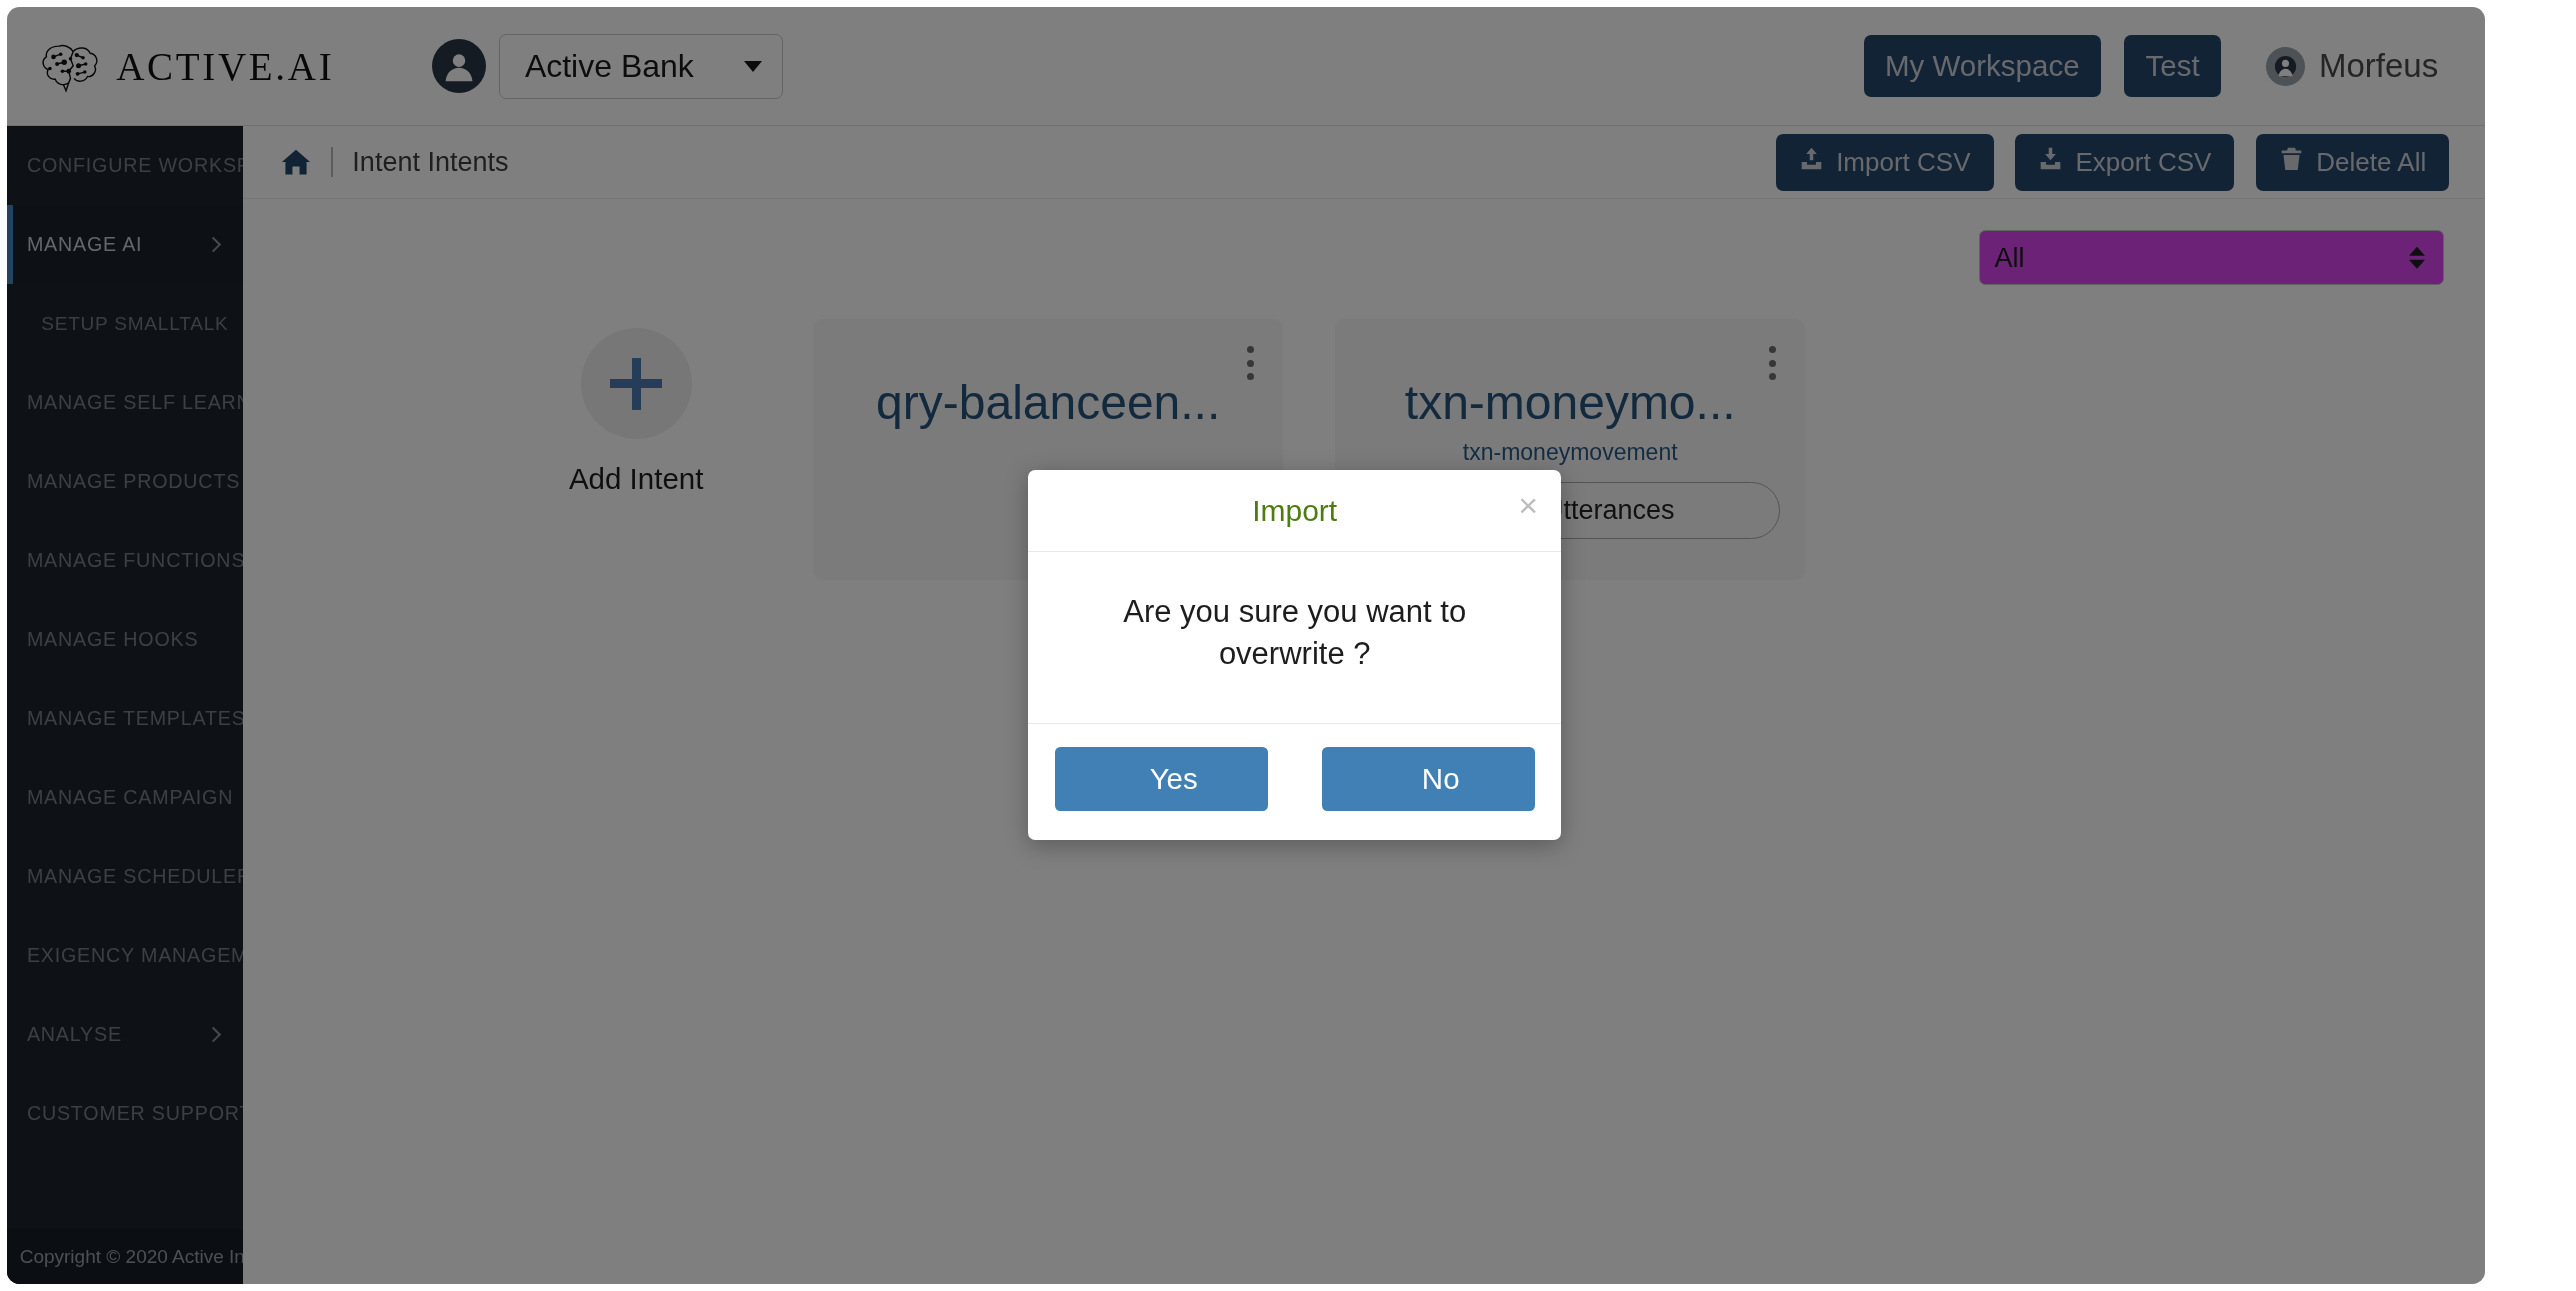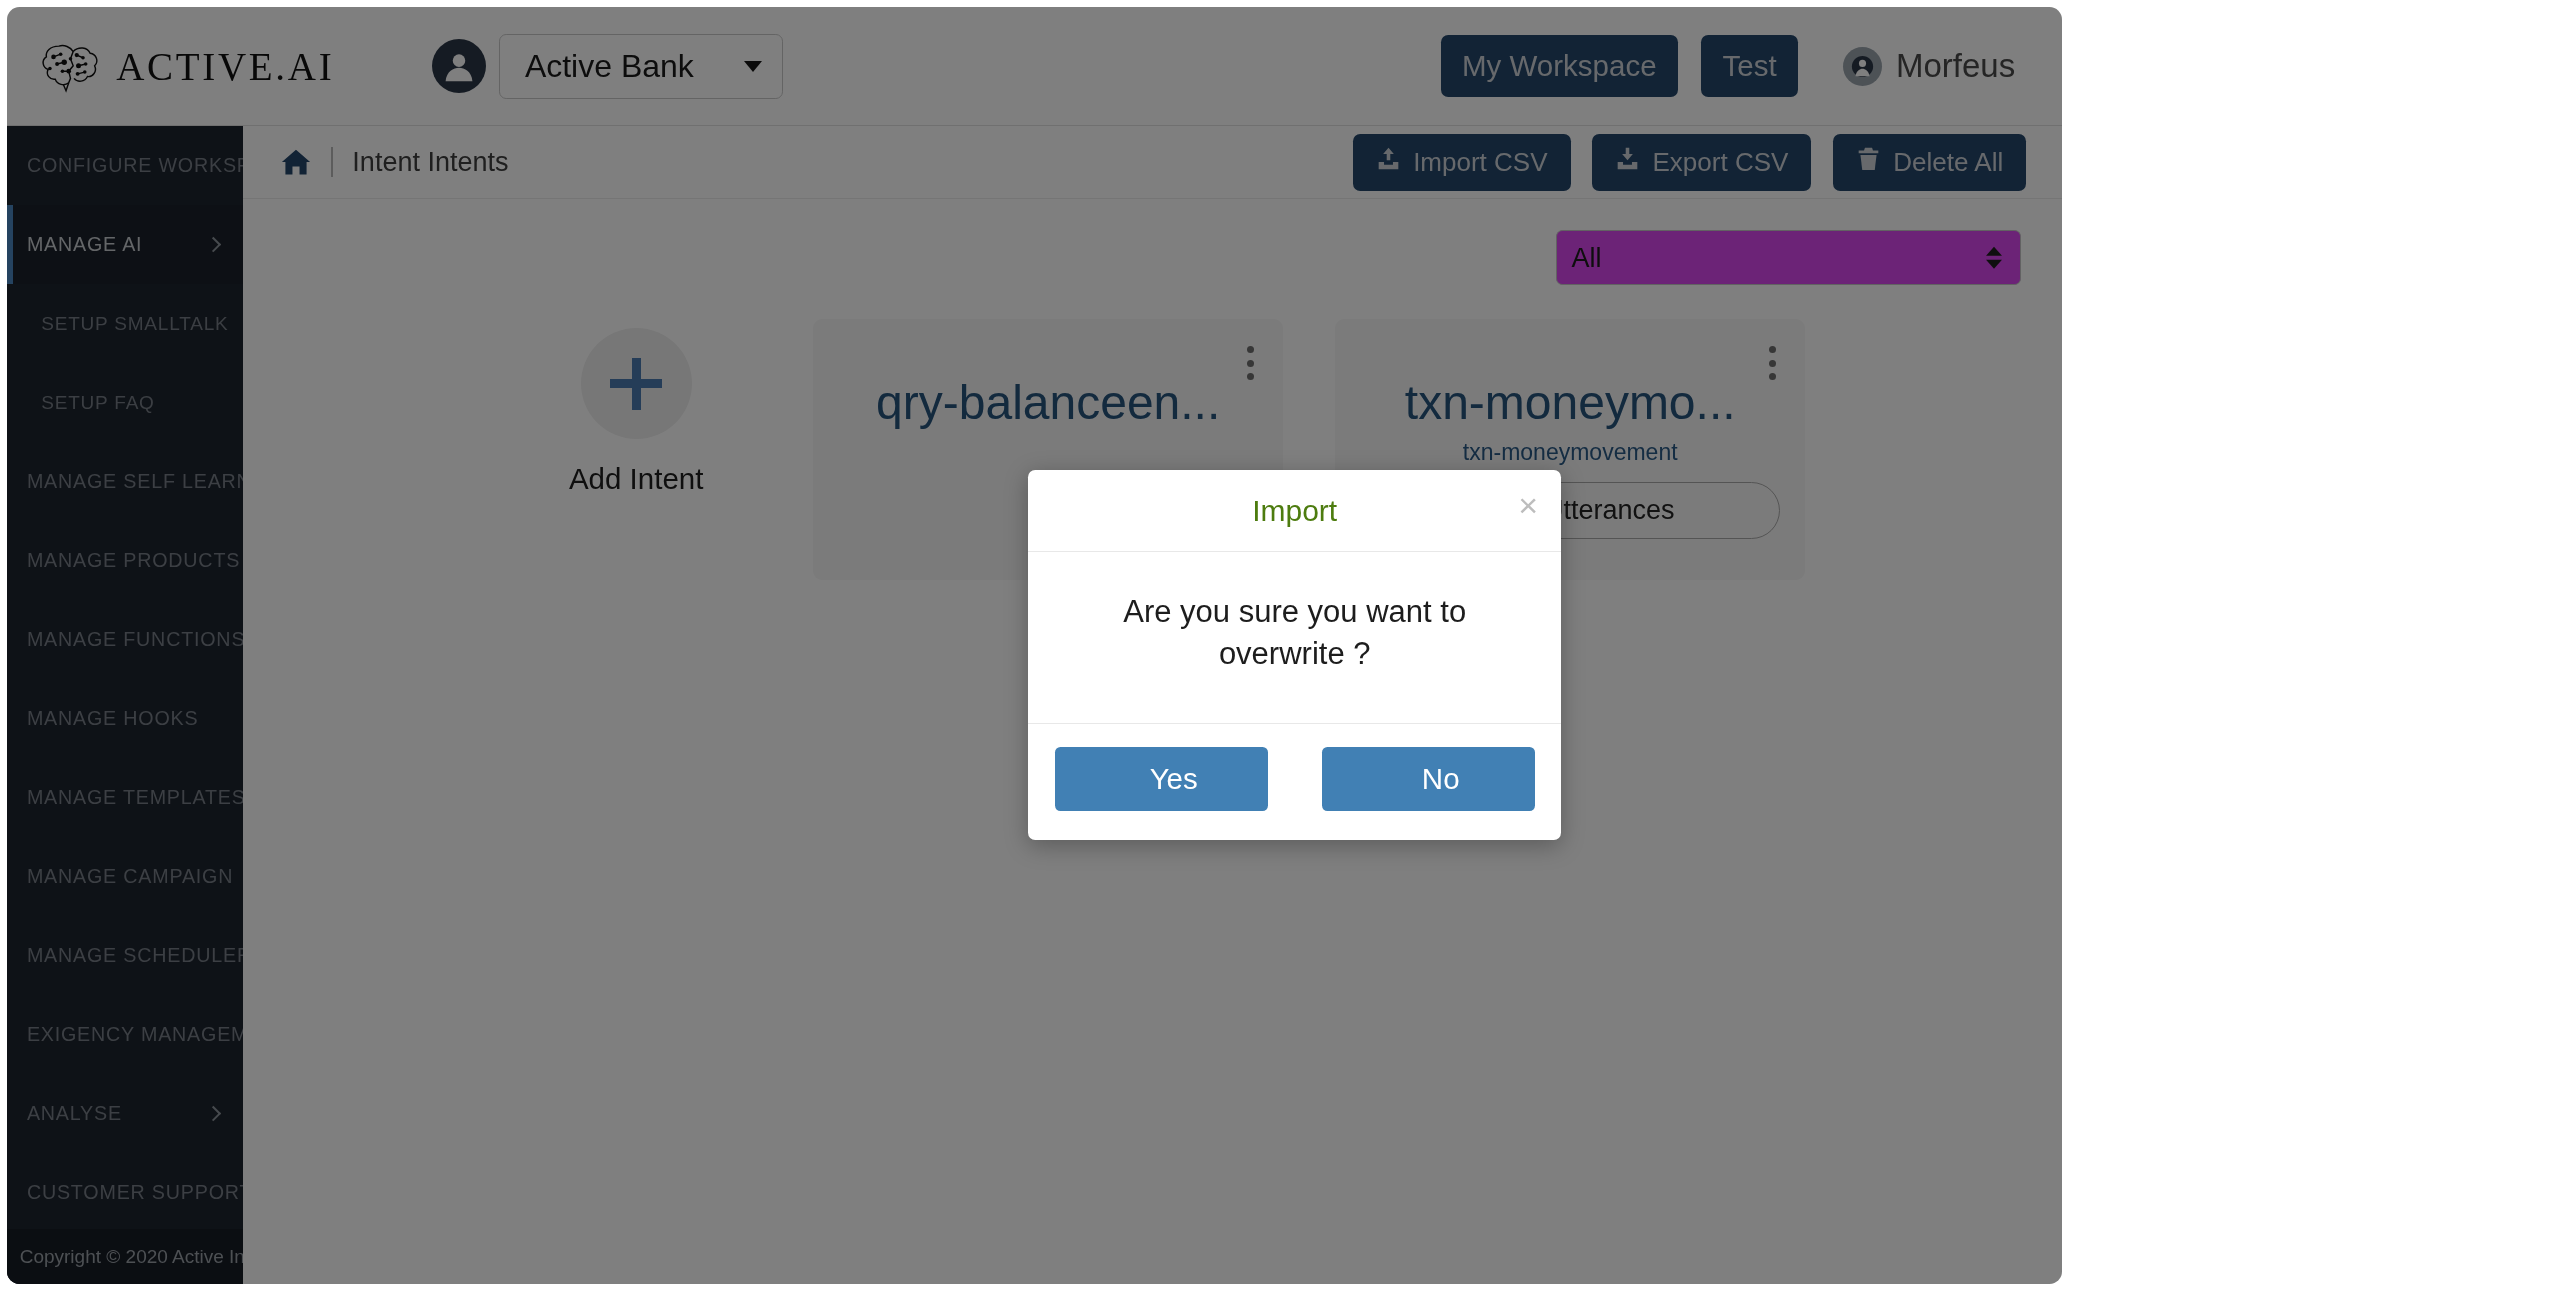--- a/index.html
+++ b/index.html
@@ -9,21 +9,21 @@
     height: 1292px;
     background: #ffffff;
     font-family: "Liberation Sans", sans-serif;
     overflow: hidden;
   }
 
   
   #app-frame {
     position: absolute;
     left: 7.2px; top: 7.2px;
-    width: 2055px; height: 1277px;
+    width: 2478px; height: 1277px;
     border-radius: 12.5px;
     overflow: hidden;
     background: #f4f4f4;
   }
 
   
   #scrim {
     position: absolute;
     inset: 0;
     background: rgba(0,0,0,0.50);
@@ -463,23 +463,20 @@
         <div class="side-item">
           <span>CONFIGURE WORKSPACE</span>
         </div>
         <div class="side-item active">
           <span>MANAGE AI</span>
           <span class="chev"></span>
         </div>
         <div class="side-item sub">
           <span>SETUP SMALLTALK</span>
         </div>
-        <div class="side-item sub">
-          <span>SETUP FAQ</span>
-        </div>
         <div class="side-item">
           <span>MANAGE SELF LEARNING</span>
         </div>
         <div class="side-item">
           <span>MANAGE PRODUCTS</span>
         </div>
         <div class="side-item">
           <span>MANAGE FUNCTIONS</span>
         </div>
         <div class="side-item">

